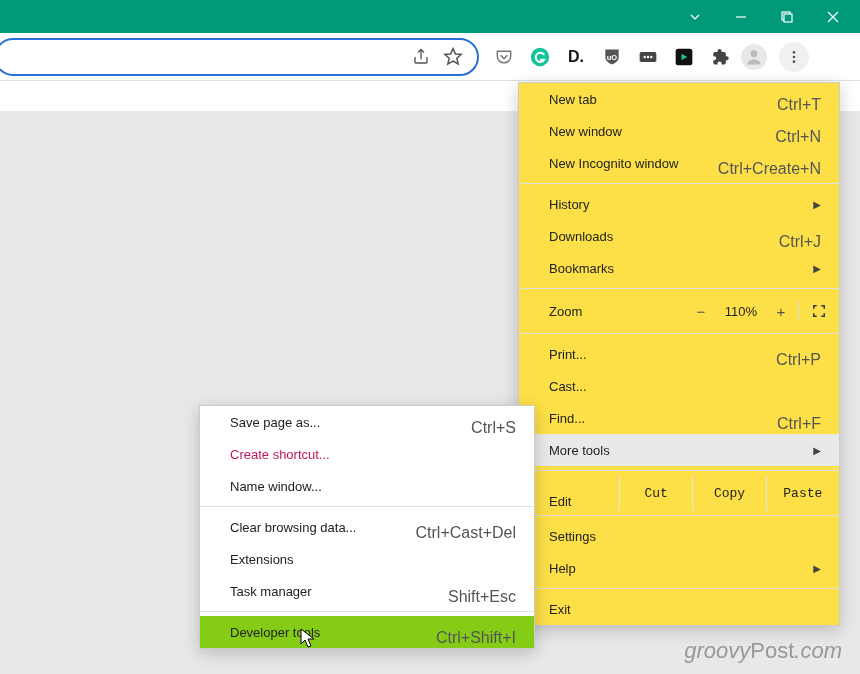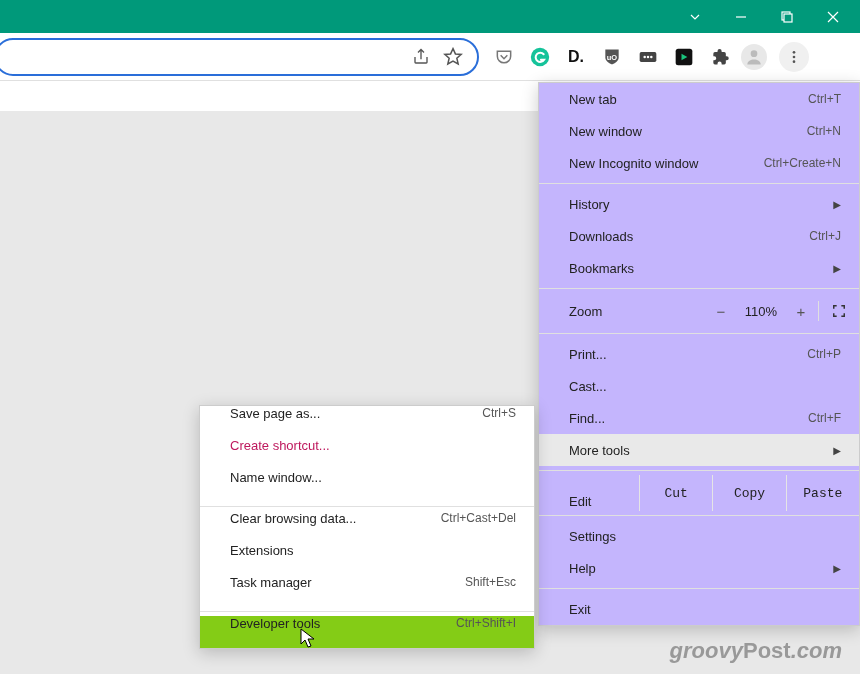--- a/index.html
+++ b/index.html
@@ -17,46 +17,46 @@
 .exts { display: flex; align-items: center; gap: 6px; margin-left: 10px; }
 .extbtn { width: 30px; height: 30px; display: flex; align-items: center; justify-content: center; border-radius: 4px; }
 .avatar { width: 26px; height: 26px; border-radius: 50%; background: #e8e8e8; display: flex; align-items: center; justify-content: center; }
 .menubtn { width: 30px; height: 30px; display: flex; align-items: center; justify-content: center; border-radius: 50%; background: #f0f0f0; margin: 0 6px; }
 
 
 .content { position: absolute; top: 81px; left: 0; right: 0; bottom: 0; background: #e8e8e8; }
 .content .whitebox { position: absolute; top: 0; left: 0; right: 0; height: 30px; background: #fff; }
 
 
-.mainmenu { position: absolute; top: 82px; right: 0; width: 322px; background: #c4b5fd; border: 1px solid #ccc; box-shadow: 0 4px 16px rgba(0,0,0,0.2); font-size: 13px; color: #222; }
+.mainmenu { position: absolute; top: 82px; right: 20px; width: 322px; background: #fde047; border: 1px solid #ccc; box-shadow: 0 4px 16px rgba(0,0,0,0.2); font-size: 13px; color: #222; }
 .mitem { display: flex; align-items: center; justify-content: space-between; height: 32px; padding: 0 18px 0 30px; }
 .mitem.hover { background: #e9e9e9; }
-.shortcut { color: #555; font-size: 12px; }
+.shortcut { color: #555; font-size: 16px; margin-top: 12px; }
 .msep { height: 1px; background: #e0e0e0; margin: 4px 0; }
 .submenu-arrow { color: #444; font-size: 10px; }
 .zoomrow { display: flex; align-items: center; height: 36px; justify-content: flex-end; }
 .zoomrow .zlabel { padding-left: 30px; flex: 1; }
 .zoomrow .zbtn { width: 34px; text-align: center; color: #555; font-size: 15px; }
 .zoomrow .zval { width: 46px; text-align: center; }
 .zoomrow .fs { width: 40px; display: flex; justify-content: center; }
 .editrow { display: flex; align-items: center; height: 36px; }
 .editrow .elabel { padding-left: 30px; width: 100px; margin-top: 16px; }
 .editrow .ebtn { flex: 1; text-align: center; border-left: 1px solid #e5e5e5; height: 100%; display: flex; align-items: center; justify-content: center; font-family: Liberation Mono, monospace; }
 
 
 .submenu { position: absolute; top: 405px; left: 199px; width: 336px; background: #fff; border: 1px solid #ccc; box-shadow: 0 4px 16px rgba(0,0,0,0.2); font-size: 13px; color: #222; }
-.sitem { display: flex; align-items: flex-start; justify-content: space-between; height: 32px; padding: 0 18px 0 30px; }
+.sitem { display: flex; align-items: center; justify-content: space-between; height: 32px; padding: 0 18px 0 30px; }
 .sitem.hover { background: #84cc16; }
 .sitem.disabled { color: #be185d; }
 
 
 .cursor { position: absolute; top: 628px; left: 300px; pointer-events: none; }
 
 
-.watermark { position: absolute; bottom: 10px; right: 18px; font-family: Georgia, serif; font-size: 22px; color: #999; font-style: italic; font-weight: bold; }
+.watermark { position: absolute; bottom: 10px; right: 18px; font-family: Georgia, serif; font-size: 22px; color: #999; font-style: italic; }
 .watermark .post { font-style: normal; }
 </style>
 </head>
 <body>
 
 <div class="titlebar">
   <div class="winbtn">
       <svg width="12" height="12" viewBox="0 0 12 12">
         <path d="M2 4 L6 8 L10 4" stroke-width="1.2"></path>
       </svg>

